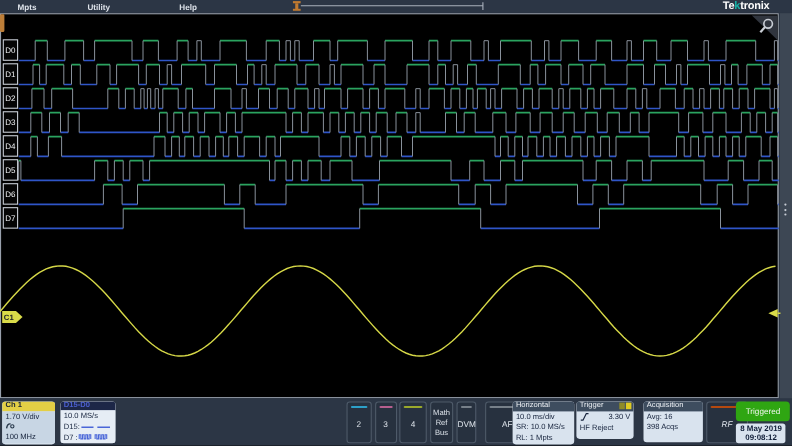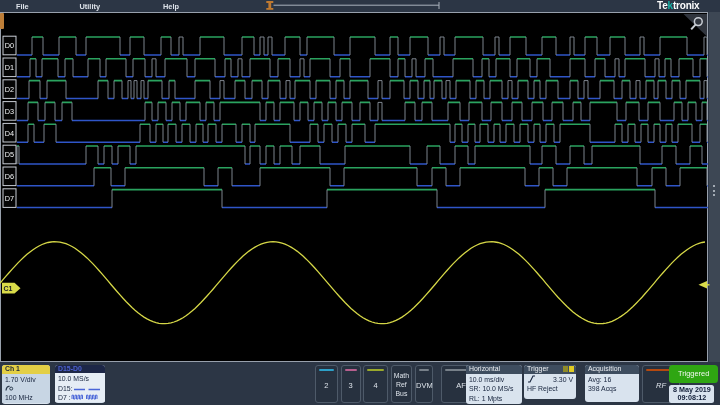--- a/index.html
+++ b/index.html
@@ -14,21 +14,21 @@
 .box{position:absolute;border-radius:3px;overflow:hidden;background:#d9e3ee;}
 .hdr{font-size:6.9px;color:#eef1f5;background:#3e4d5f;height:8.6px;line-height:8.8px;padding-left:3px;}
 .bod{font-size:6.9px;color:#16233c;line-height:9.3px;padding:1.2px 0 0 3px;}
 .btn{position:absolute;top:365.3px;height:37.5px;background:#27313f;border:1px solid #4e5a69;border-radius:3px;box-sizing:border-box;}
 .btn .cl{position:absolute;left:3px;right:3px;top:3.2px;height:1.8px;border-radius:1px;}
 .btn .t{position:absolute;left:0;right:0;text-align:center;color:#dde3ea;font-size:7.5px;}
 #dots div{width:2px;height:2px;border-radius:50%;background:#c6ccd4;position:absolute;left:713px;}
 </style></head>
 <body>
 <div class="abs" id="menubar"></div>
-<div class="menu" style="left:16px;">File</div>
+<div class="menu" style="left:16px;">Mpts</div>
 <div class="menu" style="left:67.5px;padding-left:12px;">Utility</div>
 <div class="menu" style="left:127px;padding-left:36px;">Help</div>
 <div id="logo">Te<span>k</span>tronix</div>
 <svg class="abs" style="left:0;top:0;" width="720" height="12" viewBox="0 0 720 12">
   <rect x="266.3" y="1" width="7" height="2" fill="#c07a30"></rect>
   <rect x="268.4" y="3" width="2.8" height="5.2" fill="#c07a30"></rect>
   <rect x="266.3" y="8" width="7" height="1.8" fill="#c07a30"></rect>
   <path d="M273.5 5.2 H439" stroke="#aab2bd" stroke-width="1"></path>
   <path d="M439 2 V9" stroke="#aab2bd" stroke-width="1"></path>
 </svg>

